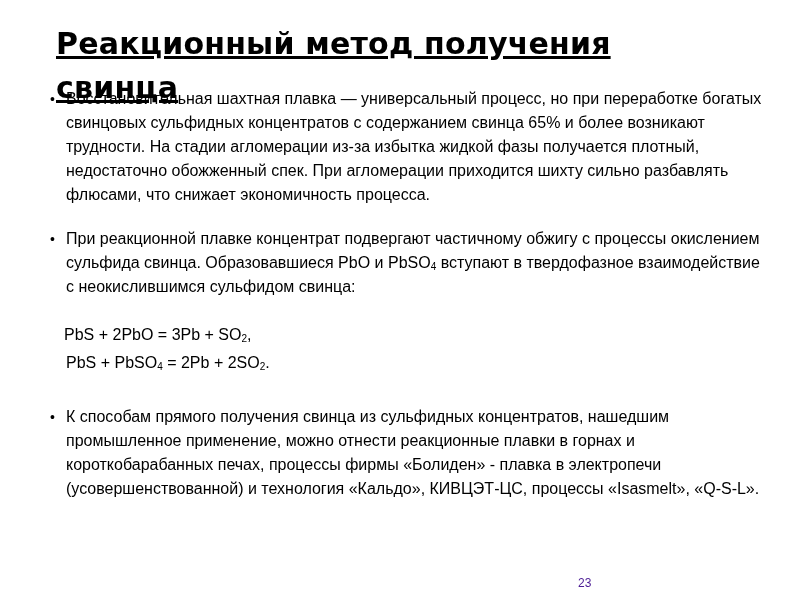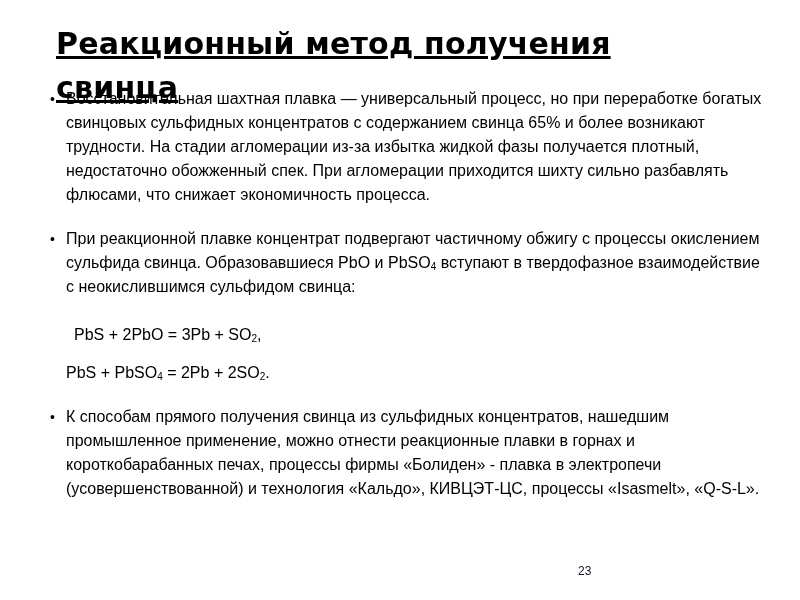--- a/index.html
+++ b/index.html
@@ -52,33 +52,33 @@
     }
     .bullet-dot {
       position: absolute;
       left: 2px;
       top: 0;
       font-size: 14px;
     }
     .b1 { position: absolute; top: 0; left: 0; width: 700px; }
     .b2 { position: absolute; top: 140px; left: 0; width: 700px; }
     .b3 { position: absolute; top: 318px; left: 0; width: 700px; }
-    .eq1 { position: absolute; top: 236px; left: 26px; }
-    .eq2 { position: absolute; top: 274px; left: 18px; }
+    .eq1 { position: absolute; top: 236px; left: 16px; }
+    .eq2 { position: absolute; top: 264px; left: 18px; }
     sub {
       font-size: 10px;
       vertical-align: -2px;
       line-height: 0;
     }
     .page-num {
       position: absolute;
       left: 578px;
-      top: 564px;
+      top: 576px;
       font-size: 12px;
-      color: #0f172a;
+      color: #4c1d95;
     }
   </style>
 </head>
 <body>
 
 <div class="slide">
 
   <h1 class="title">Реакционный метод получения свинца</h1>
 
   <div class="body">

